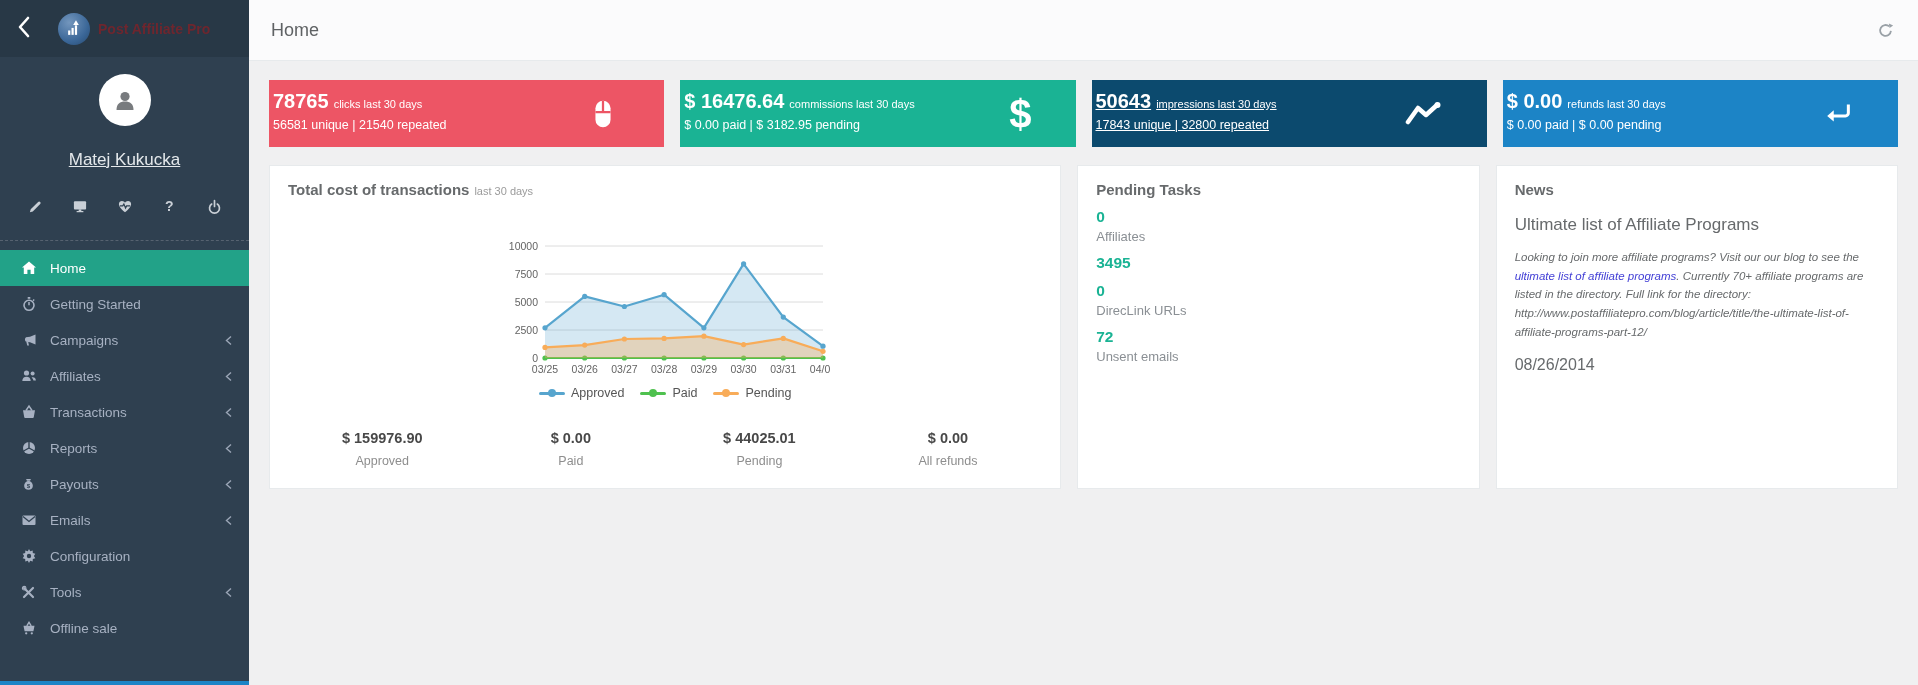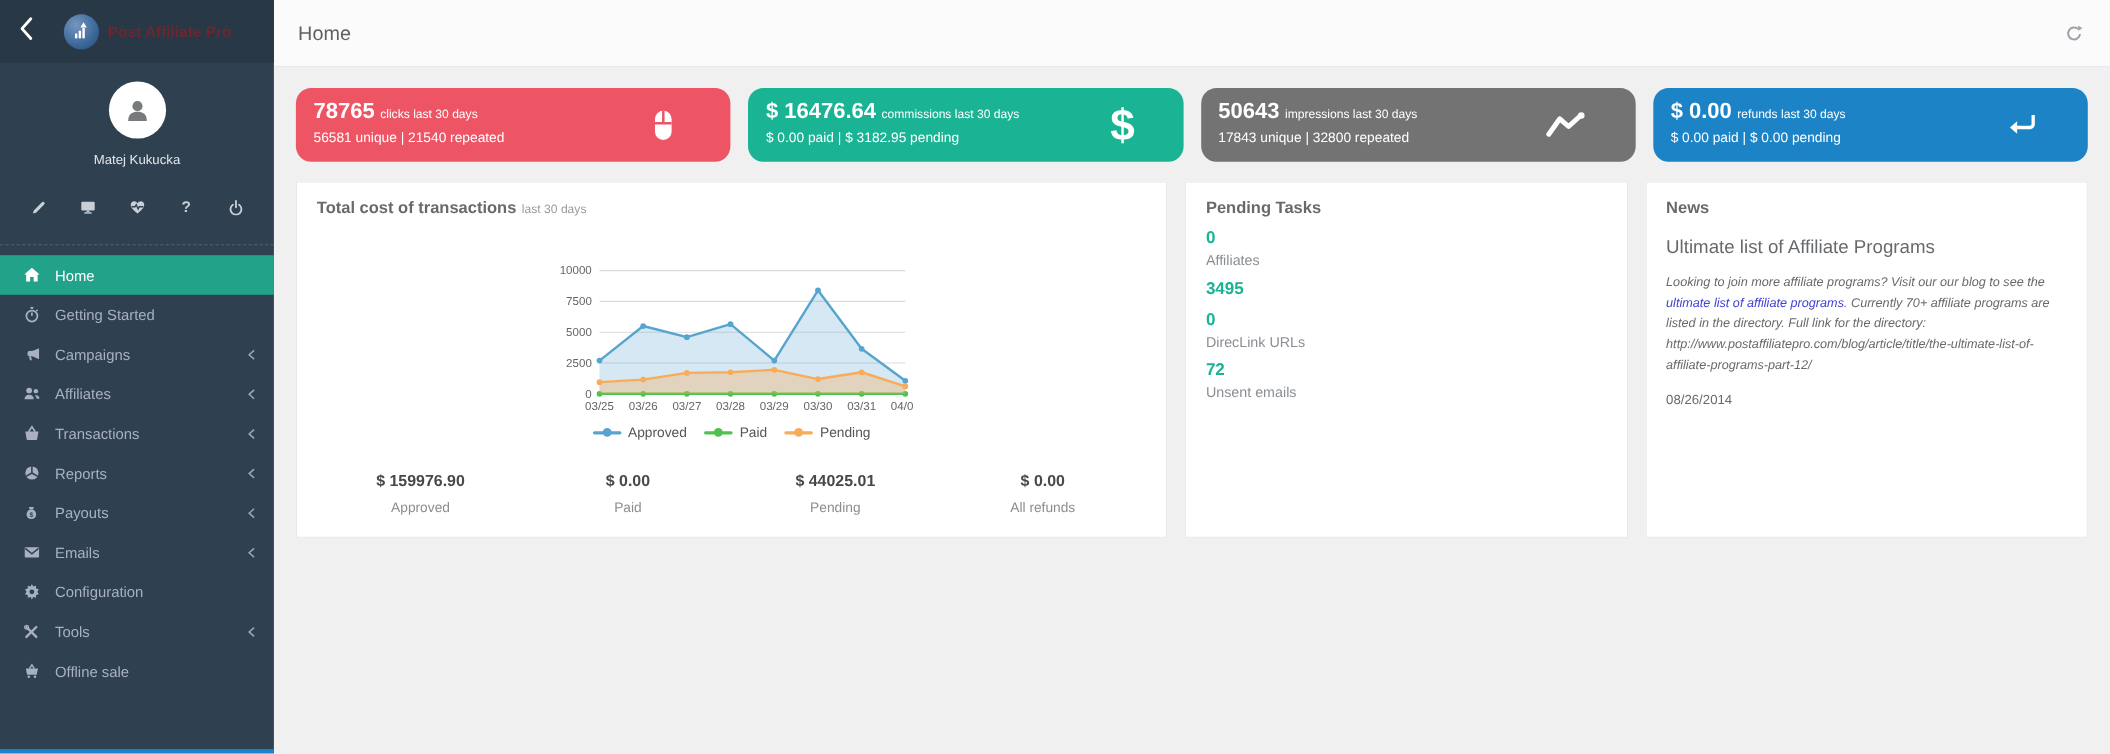--- a/index.html
+++ b/index.html
@@ -11,21 +11,21 @@
   .sidebar { width:249px; flex-shrink:0; background:#2f4050; position:relative; }
   .side-top { height:57px; background:#283846; display:flex; align-items:center; padding:16px 16px; }
   .back-btn { display:flex; align-items:center; cursor:pointer; }
   .logo-circle { width:32px; height:32px; border-radius:50%; margin-left:26px; flex-shrink:0;
                  background:radial-gradient(circle at 35% 30%, #7396bd, #3a6697 62%, #27496e); 
                  display:flex; align-items:center; justify-content:center; }
   .brand-text { color:#6e262e; font-weight:bold; font-size:14px; margin-left:8px; white-space:nowrap; overflow:hidden; }
   .profile { text-align:center; padding-top:17px; }
   .avatar { width:52px; height:52px; border-radius:50%; background:#fff; margin:0 auto;
             display:flex; align-items:center; justify-content:center; cursor:pointer; }
-  .user-name { color:#e4e8eb; font-size:12px; margin-top:12px; }
+  .user-name { color:#e4e8eb; font-size:17px; margin-top:24px;text-decoration:underline; }
   .tool-row { display:flex; justify-content:space-between; padding:27px 26px 0 26px; color:#c9cfd6; }
   .tool-row .t-icon { cursor:pointer; display:flex; align-items:center; justify-content:center; width:18px; height:18px; }
   .t-icon .qmark { font-size:14px; font-weight:bold; color:#c9cfd6; }
   .divider { border-top:1px dashed #566270; margin:25px 0 9px 0; }
   .nav { list-style:none; }
   .nav-item { height:36px; display:flex; align-items:center; padding:0 17px 0 20px;
               color:#a7b1c2; font-size:13.5px; cursor:pointer; }
   .nav-item.active { background:#22a288; color:#ffffff; }
   .nav-icon { width:17px; margin-right:13px; display:flex; align-items:center; justify-content:center; }
   .chev { margin-left:auto; display:flex; opacity:.9; }
@@ -34,24 +34,24 @@
   
   .main { flex:1; display:flex; flex-direction:column; min-width:0; }
   .header { height:61px; background:#fbfbfc; border-bottom:1px solid #e7eaec;
             display:flex; align-items:center; justify-content:space-between; padding:0 24px 0 22px; }
   .header-title { font-size:18px; color:#5f6264; }
   .refresh-btn { cursor:pointer; display:flex; }
   .content { padding:19px 20px; }
 
   
   .cards { display:flex; gap:16px; }
-  .card { flex:1; height:67px; border-radius:14px; color:#fff; padding:10px 16px; position:relative; cursor:pointer; }
+  .card { flex:1; height:67px; border-radius:0; color:#fff; padding:10px 4px; position:relative; cursor:pointer; }
   .card-red   { background:#ed5565; }
   .card-green { background:#1ab394; }
-  .card-orange{ background:#737373; }
+  .card-orange{ background:#0c4a6e;text-decoration:underline; }
   .card-blue  { background:#1c84c6; }
   .card .big { font-size:20px; font-weight:bold; }
   .card .small-label { font-size:11px; margin-left:5px; }
   .card .sub { font-size:12.5px; margin-top:5px; }
   .card-icon { position:absolute; right:44px; top:50%; transform:translateY(-50%); display:flex; }
   .card-glyph { font-size:40px; font-weight:bold; color:#fff; line-height:1; }
 
   
   .panels { display:flex; gap:16px; margin-top:18px; }
   .panel { background:#fff; border:1px solid #e7eaec; height:324px; padding:15px 18px; overflow:hidden; }
@@ -77,21 +77,21 @@
   
   .task-item { margin-top:10px; }
   .task-value { color:#1ab394; font-weight:bold; font-size:15.5px; }
   .task-label { font-size:13px; color:#8a8f94; margin-top:3px; }
   .tasks .panel-title { margin-bottom:7px; }
 
   
   .news-article-title { font-size:17px; color:#676a6c; margin-top:17px; font-weight:normal; }
   .news-body { font-size:11.5px; color:#676a6c; line-height:1.62; margin-top:13px;font-style:italic; }
   .news-link { color:#4340d6; cursor:pointer; }
-  .news-date { font-size:12px; color:#676a6c; margin-top:15px; }
+  .news-date { font-size:16px; color:#676a6c; margin-top:15px; }
 </style>
 </head>
 <body>
 
 <div class="app">
 
   <div class="sidebar">
     <div class="side-top">
       <span class="back-btn">
         <span>

